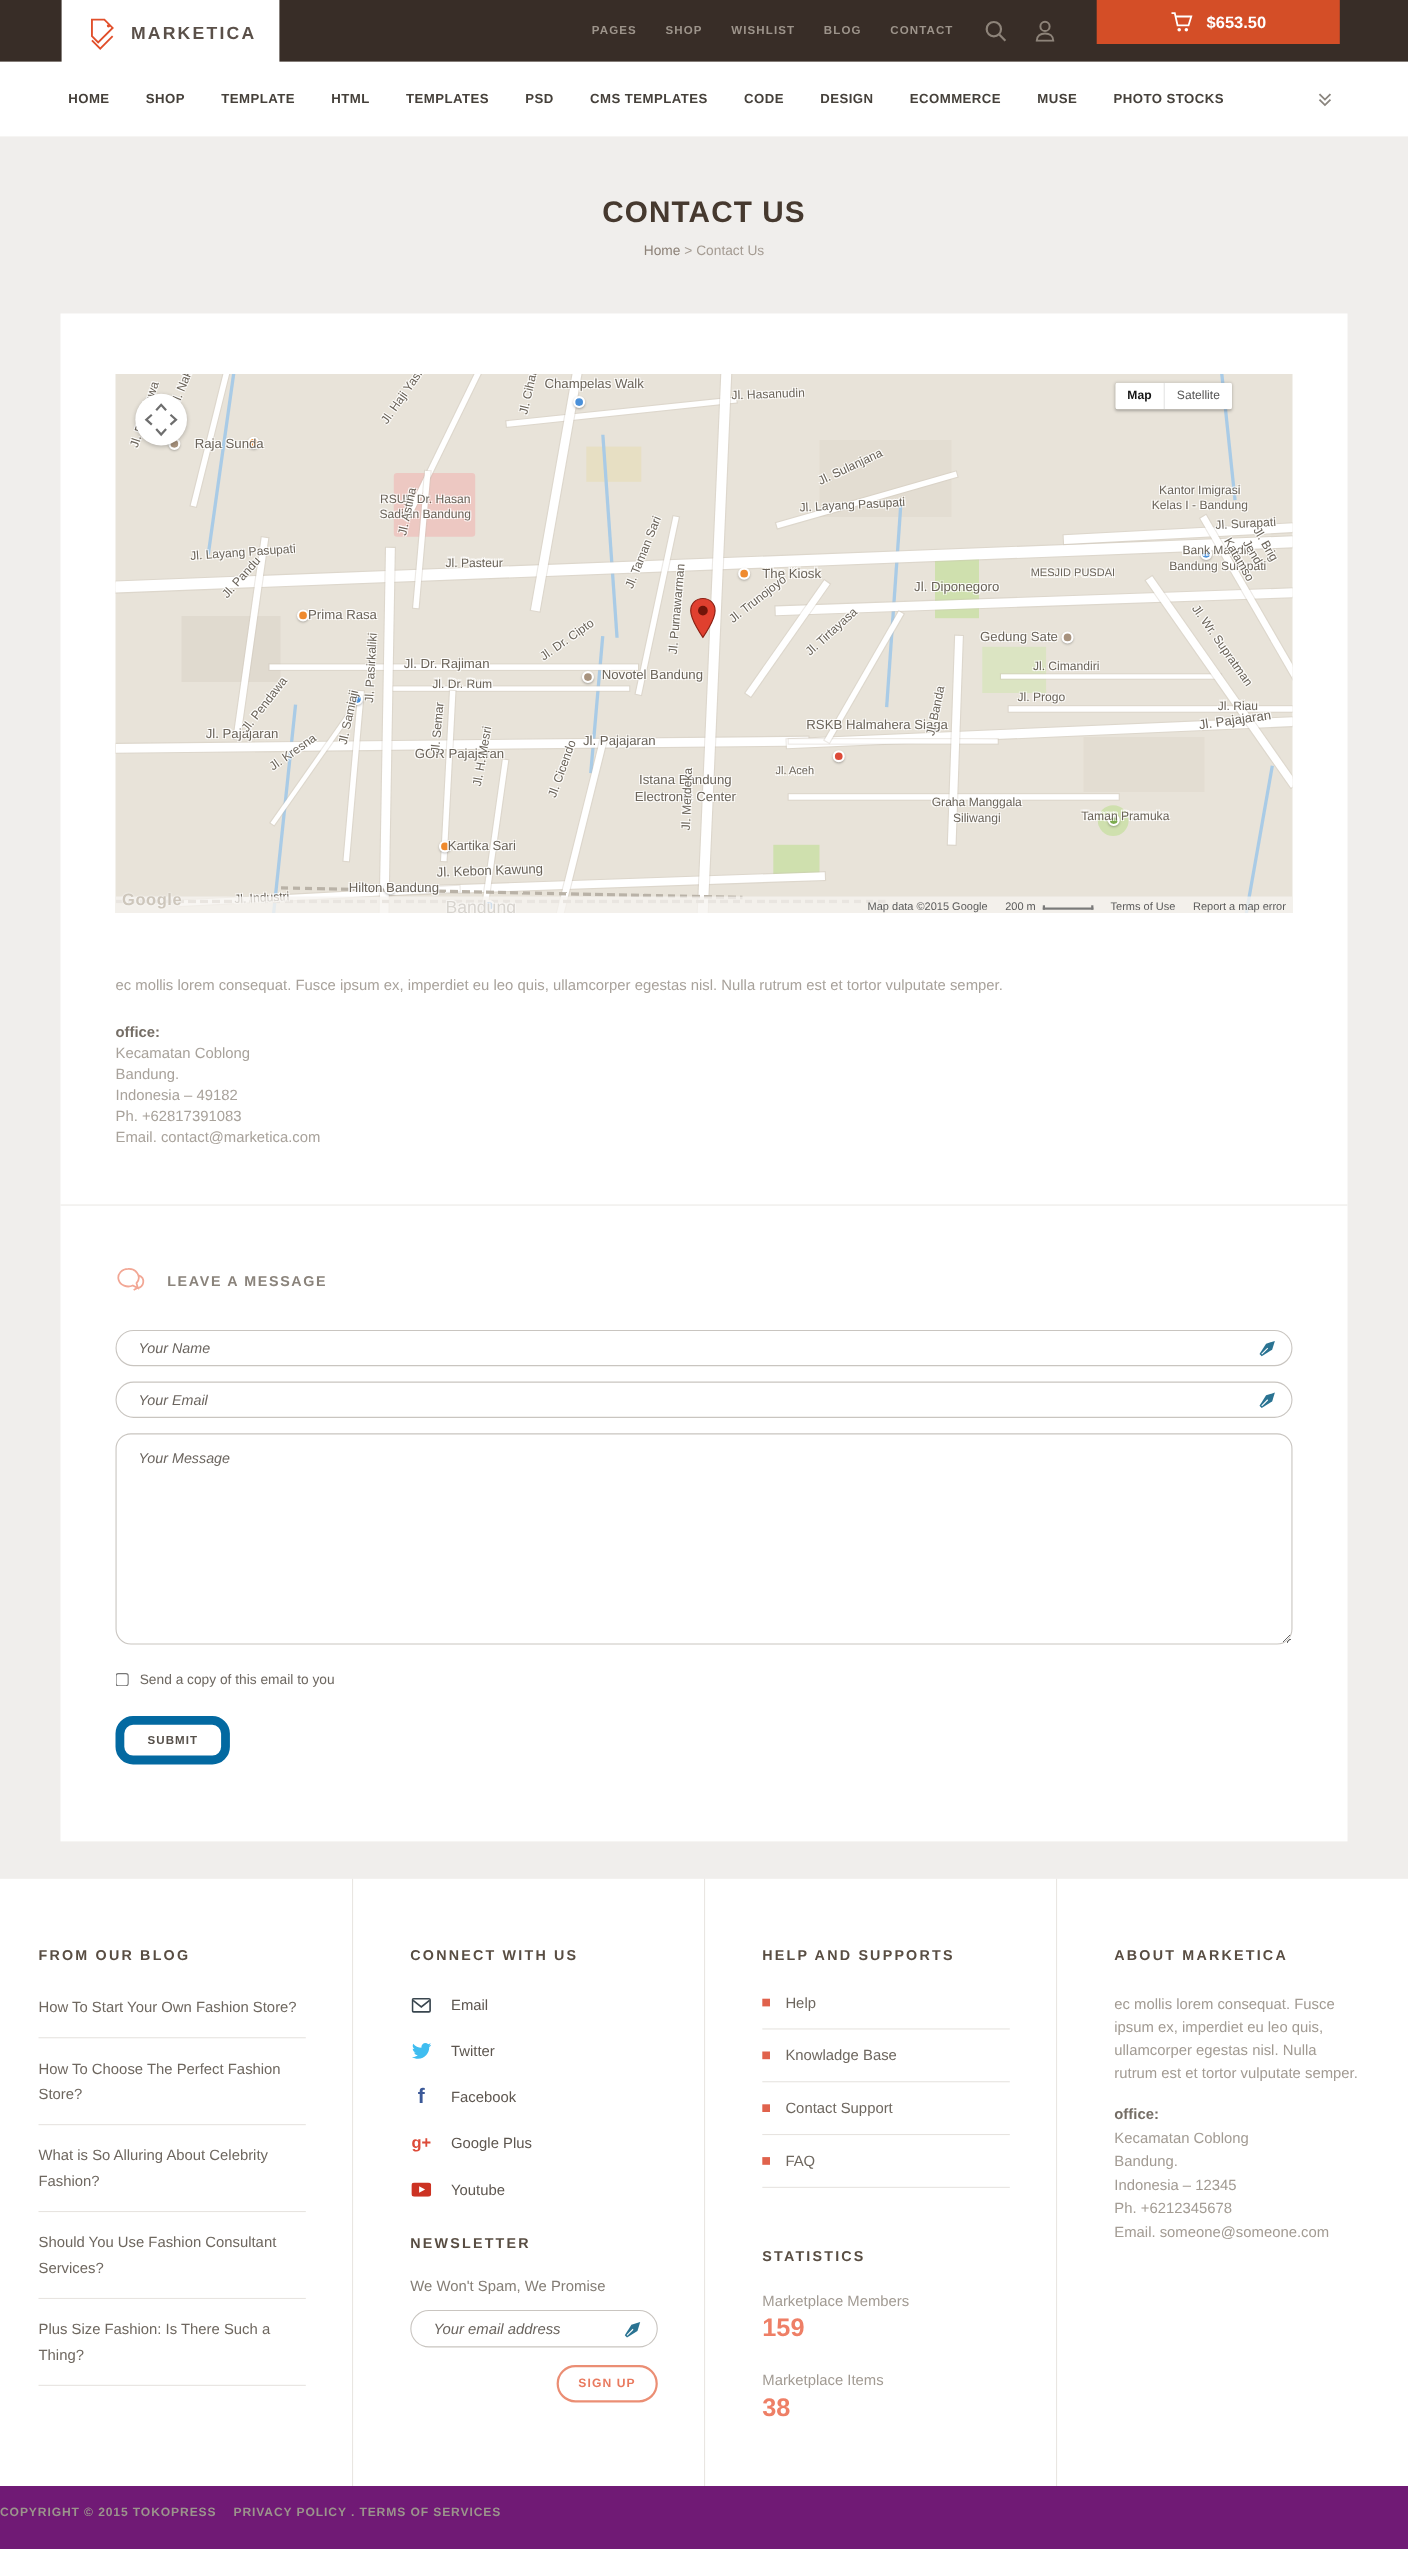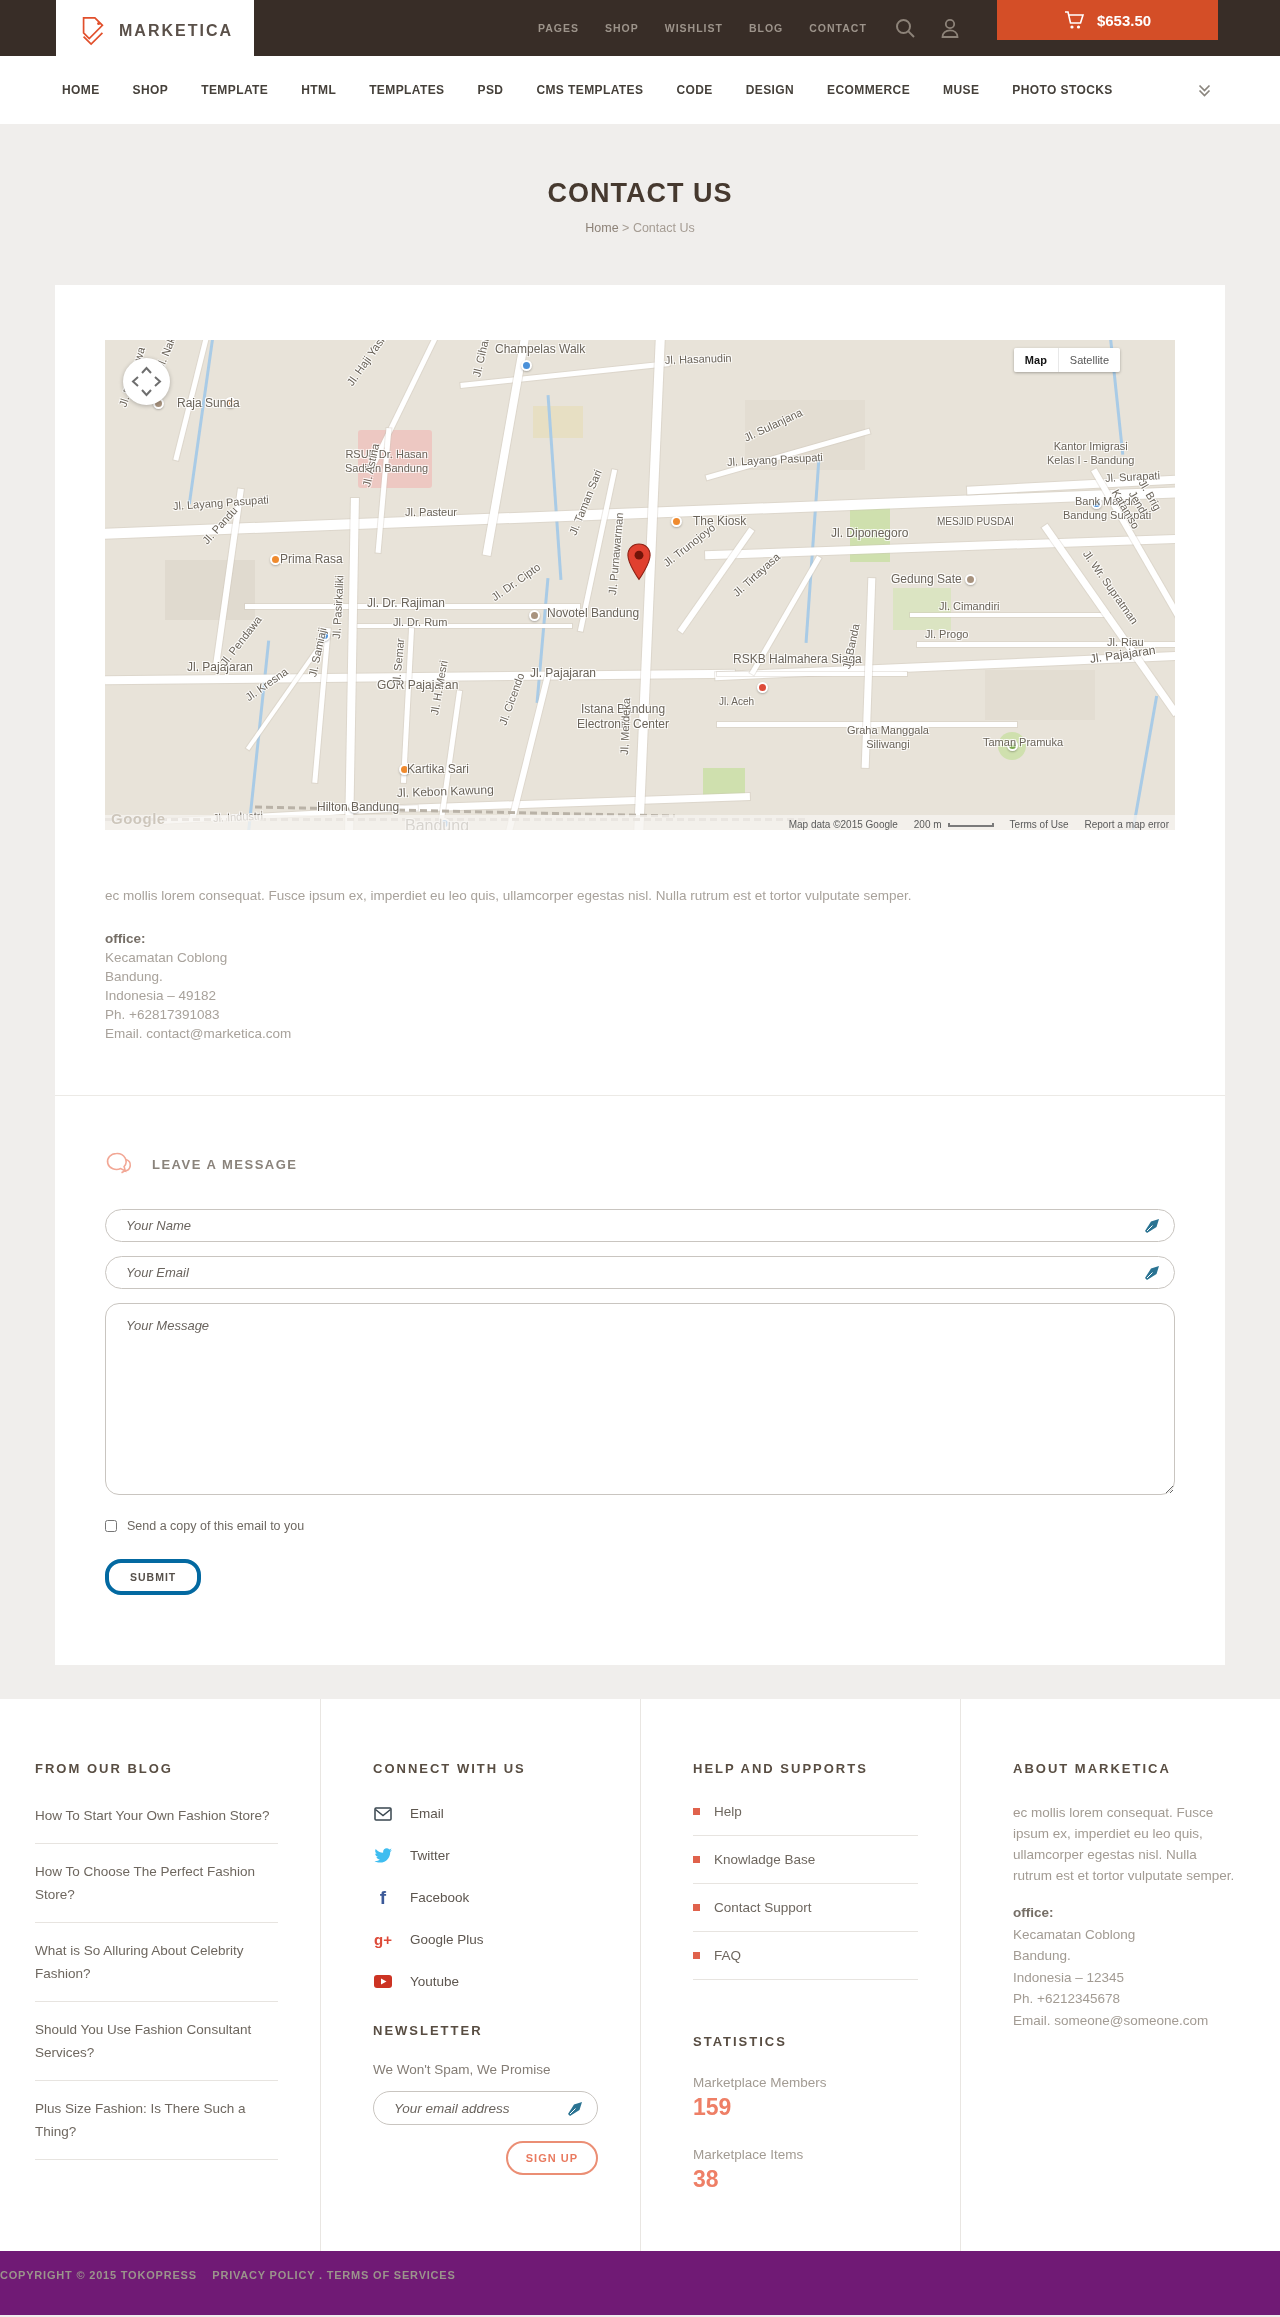--- a/index.html
+++ b/index.html
@@ -63,21 +63,21 @@
   .form-head { display:flex; align-items:center; gap:18px; color:#8a837b; font-weight:bold; font-size:13px; letter-spacing:1.5px; }
   .pill { position:relative; margin-top:14px; }
   .first-pill { margin-top:32px; }
   .pill input { width:100%; height:33px; border:1px solid #c9c5c0; border-radius:17px; padding:0 44px 0 20px; font-family:inherit; font-size:13px; font-style:italic; color:#55504a; background:#fff; outline:none; }
   .pill .pen { position:absolute; right:15px; top:9px; }
   .msg { margin-top:14px; }
   .msg textarea { width:100%; height:192px; border:1px solid #c9c5c0; border-radius:14px; padding:14px 20px; font-family:inherit; font-size:13px; font-style:italic; color:#55504a; resize:vertical; outline:none; }
   ::placeholder { color:#6a645e; opacity:1; }
   .copy-row { margin-top:20px; display:flex; align-items:center; gap:10px; font-size:12.5px; color:#6e6861; }
   .copy-row input { width:12px; height:12px; margin:0; }
-  .submit-btn { margin-top:26px; background:#fff; border:4px solid #0369a1; border-radius:16px; padding:8px 21px; font-family:inherit; font-size:10.5px; font-weight:bold; letter-spacing:1px; color:#56504a; cursor:pointer; }
+  .submit-btn { margin-top:26px; background:#fff; border:8px solid #0369a1; border-radius:16px; padding:8px 21px; font-family:inherit; font-size:10.5px; font-weight:bold; letter-spacing:1px; color:#56504a; cursor:pointer; }
 
   
   footer { background:#fff; margin-top:34px; display:flex; }
   .fcol { width:320px; padding:62px 42px 56px 35px; min-height:552px; }
   .fcol + .fcol { border-left:1px solid #e9e6e2; padding-left:52px; }
   .fhead { font-size:13px; font-weight:bold; letter-spacing:2px; color:#584d42; }
   .blog-list { margin-top:12px; }
   .blog-item { display:block; padding:16px 0; border-bottom:1px solid #e7e4e0; color:#6e675f; font-size:13.5px; line-height:23px; }
   .social-list { margin-top:30px; }
   .social-row { display:flex; align-items:center; gap:17px; margin-bottom:27px; color:#5d564f; font-size:13.5px; cursor:pointer; }
@@ -301,21 +301,21 @@
         <div class="map-label" style="left: 272px; top: 338px; font-size: 12px;">GOR Pajajaran</div>
         <div class="map-label" style="left: 628px; top: 312px; font-size: 12px;">RSKB Halmahera Siaga</div>
         <div class="map-label" style="left: 742px; top: 322px; transform: rotate(-78deg);">Jl. Banda</div>
         <div class="map-label" style="left: 118px; top: 318px; transform: rotate(-52deg);">Jl. Pendawa</div>
         <div class="map-label" style="left: 142px; top: 352px; transform: rotate(-35deg);">Jl. Kresna</div>
         <div class="map-label" style="left: 208px; top: 330px; transform: rotate(-78deg);">Jl. Samiaji</div>
         <div class="map-label" style="left: 292px; top: 338px; transform: rotate(-85deg);">Jl. Semar</div>
         <div class="map-label" style="left: 232px; top: 292px; transform: rotate(-87deg);">Jl. Pasirkaliki</div>
         <div class="map-label" style="left: 472px; top: 362px; font-size: 12px;">Istana Bandung
 Electronic Center</div>
-        <div class="map-label" style="left: 614px; top: 356px; font-size: 10px;">Jl. Aceh</div>
+        <div class="map-label" style="left: 600px; top: 356px; font-size: 10px;">Jl. Aceh</div>
         <div class="map-label" style="left: 742px; top: 384px;">Graha Manggala
 Siliwangi</div>
         <div class="map-label" style="left: 878px; top: 396px;">Taman Pramuka</div>
         <div class="map-label" style="left: 980px; top: 205px; transform: rotate(55deg);">Jl. Wr. Supratman</div>
         <div class="map-label" style="left: 1020px; top: 120px; transform: rotate(60deg);">Jl. Brig Jend Katamso</div>
         <div class="map-label" style="left: 398px; top: 378px; transform: rotate(-70deg);">Jl. Cicendo</div>
         <div class="map-label" style="left: 330px; top: 368px; transform: rotate(-80deg);">Jl. H. Mesri</div>
         <div class="map-label" style="left: 302px; top: 422px; font-size: 12px;">Kartika Sari</div>
         <div class="map-label" style="left: 292px; top: 446px; transform: rotate(-2deg); font-size: 12px;">Jl. Kebon Kawung</div>
         <div class="map-label" style="left: 212px; top: 460px; font-size: 12px;">Hilton Bandung</div>

